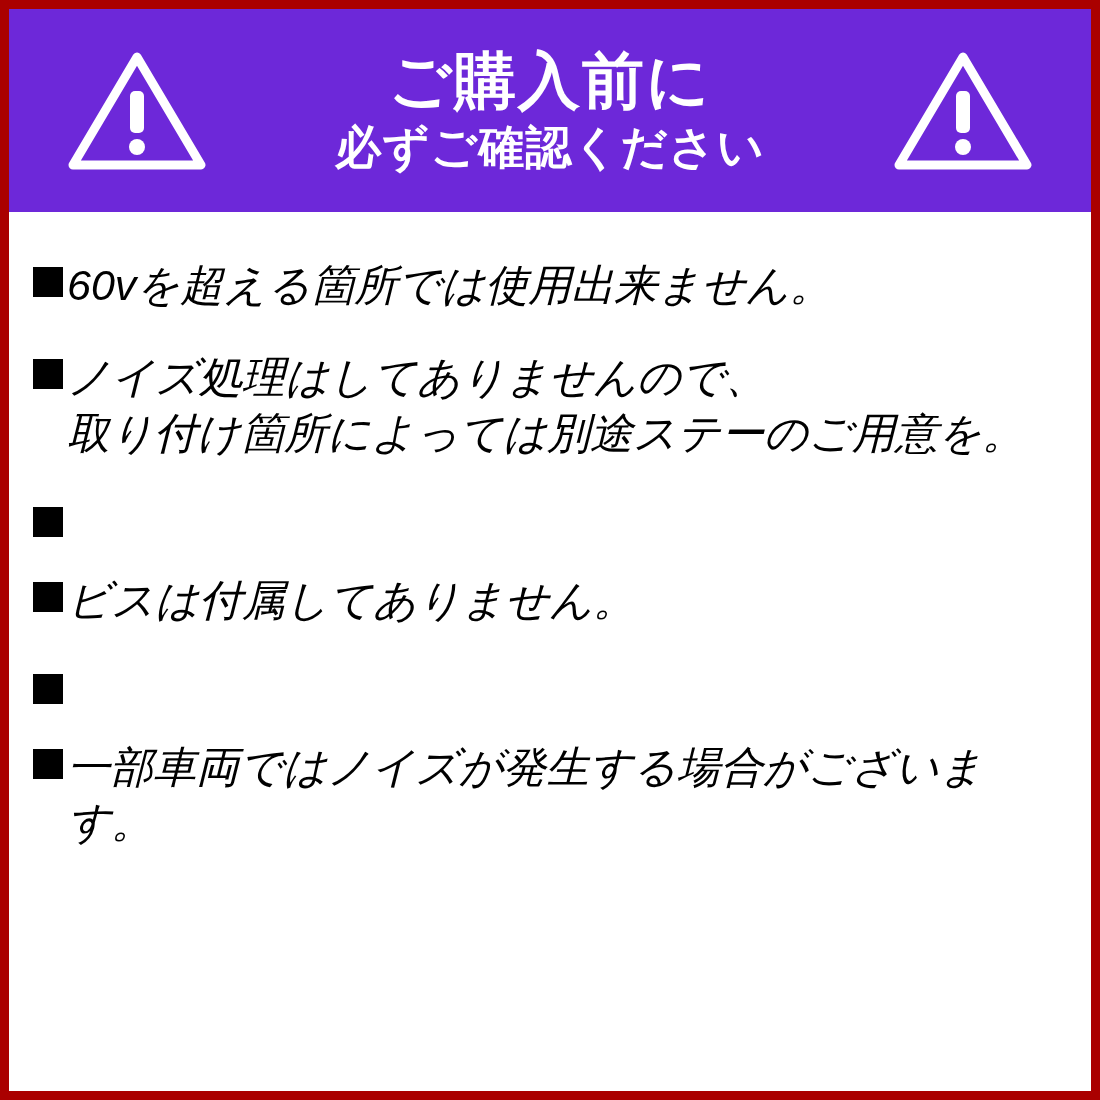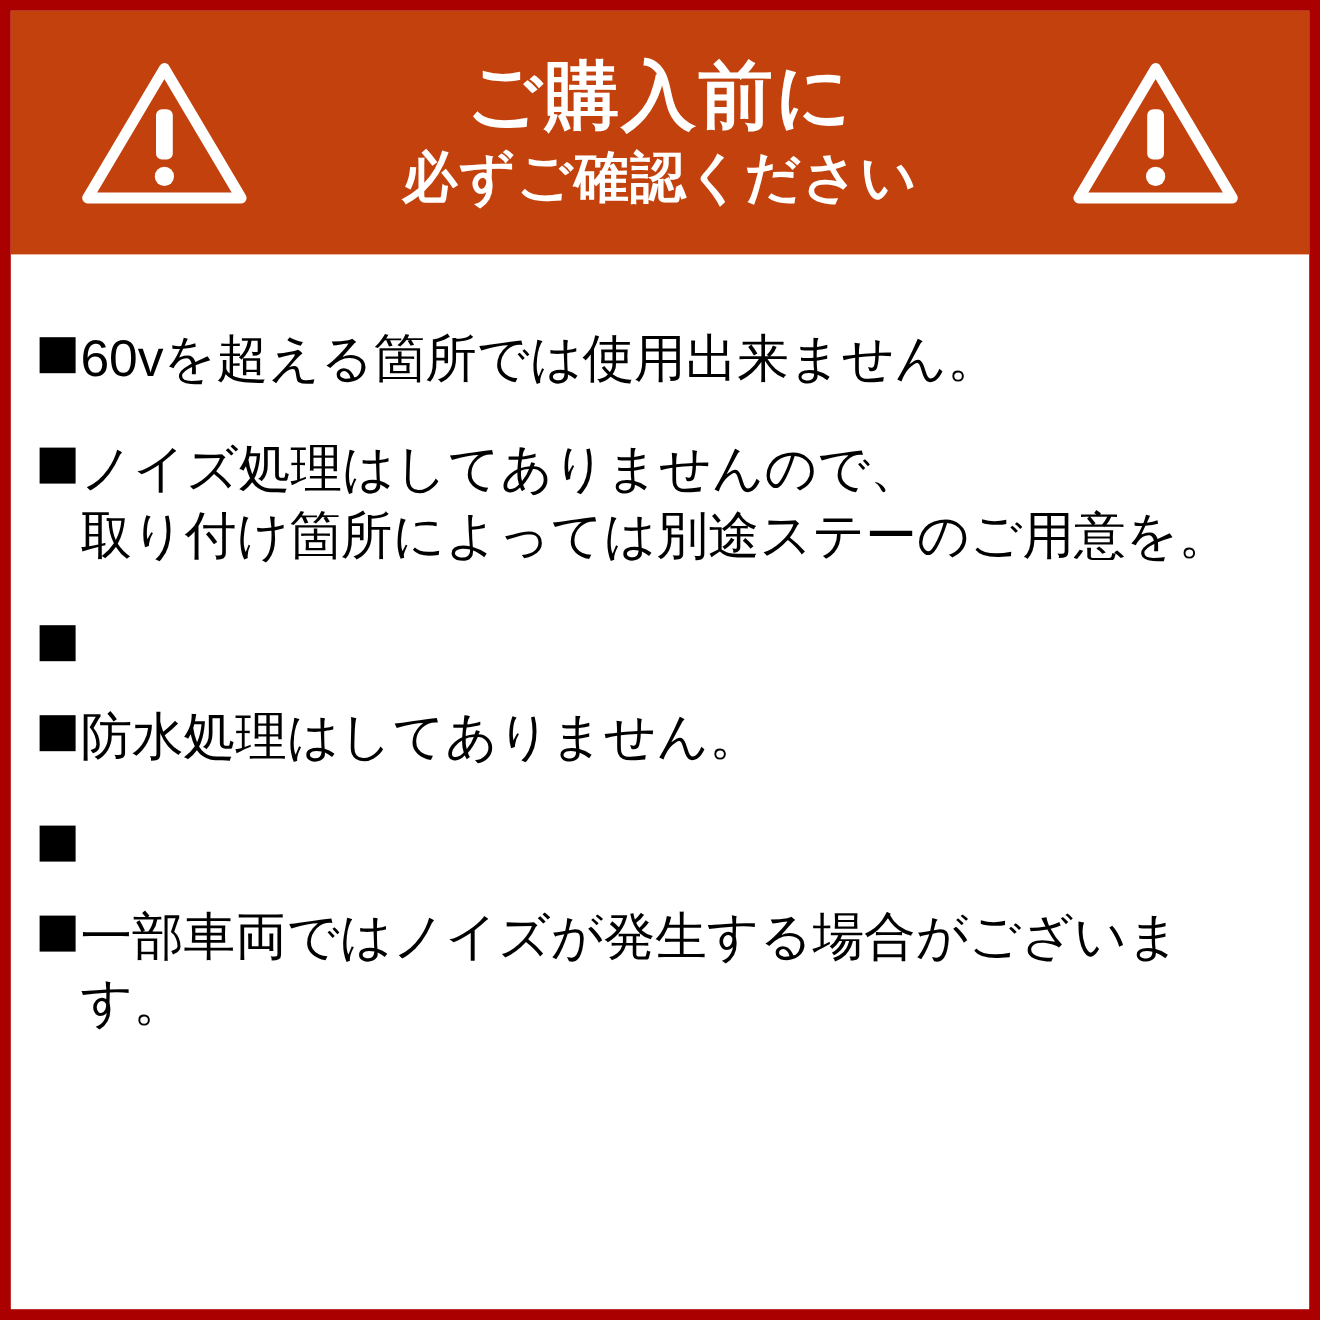--- a/index.html
+++ b/index.html
@@ -20,21 +20,21 @@
     height: 1100px;
     box-sizing: border-box;
     border: 9px solid #aa0000;
     background: #ffffff;
   }
 
   
   .banner {
     position: relative;
     height: 203px;
-    background: #c2410c;
+    background: #6d28d9;
     display: flex;
     align-items: center;
     justify-content: center;
   }
 
   .banner-title {
     text-align: center;
     color: #ffffff;
     line-height: 1.08;
     padding: 0 150px;
@@ -61,22 +61,23 @@
     top: 50%;
     transform: translateY(-50%);
     width: 140px;
     height: 124px;
   }
   .warn-icon.left { left: 58px; }
   .warn-icon.right { right: 58px; }
 
   
   .content {
-    padding: 60px 30px 0 24px;
+    padding: 46px 30px 0 24px;
     box-sizing: border-box;
+    font-style: italic;
   }
 
   .note-item {
     display: flex;
     align-items: flex-start;
     margin-bottom: 36px;
   }
 
   .bullet {
     flex: 0 0 auto;
@@ -133,21 +134,21 @@
       <span class="note-text">ノイズ処理はしてありませんので、
 取り付け箇所によっては別途ステーのご用意を。</span>
     </div>
 
     <div class="note-item">
       <span class="bullet"></span>
     </div>
 
     <div class="note-item">
       <span class="bullet"></span>
-      <span class="note-text">防水処理はしてありません。</span>
+      <span class="note-text">ビスは付属してありません。</span>
     </div>
 
     <div class="note-item">
       <span class="bullet"></span>
     </div>
 
     <div class="note-item">
       <span class="bullet"></span>
       <span class="note-text">一部車両ではノイズが発生する場合がございます。</span>
     </div>

